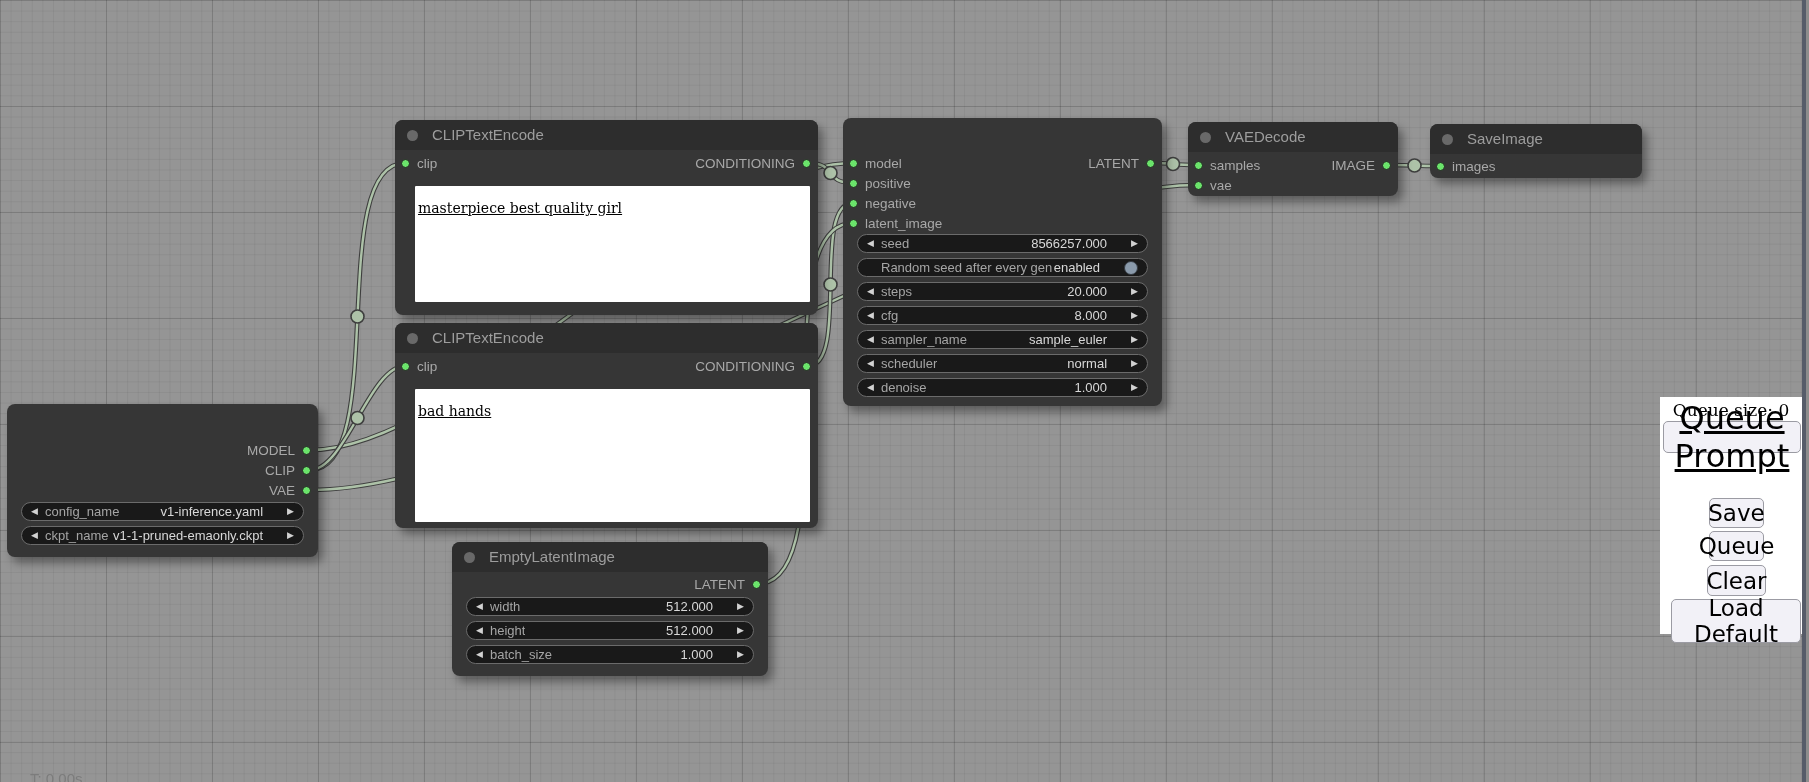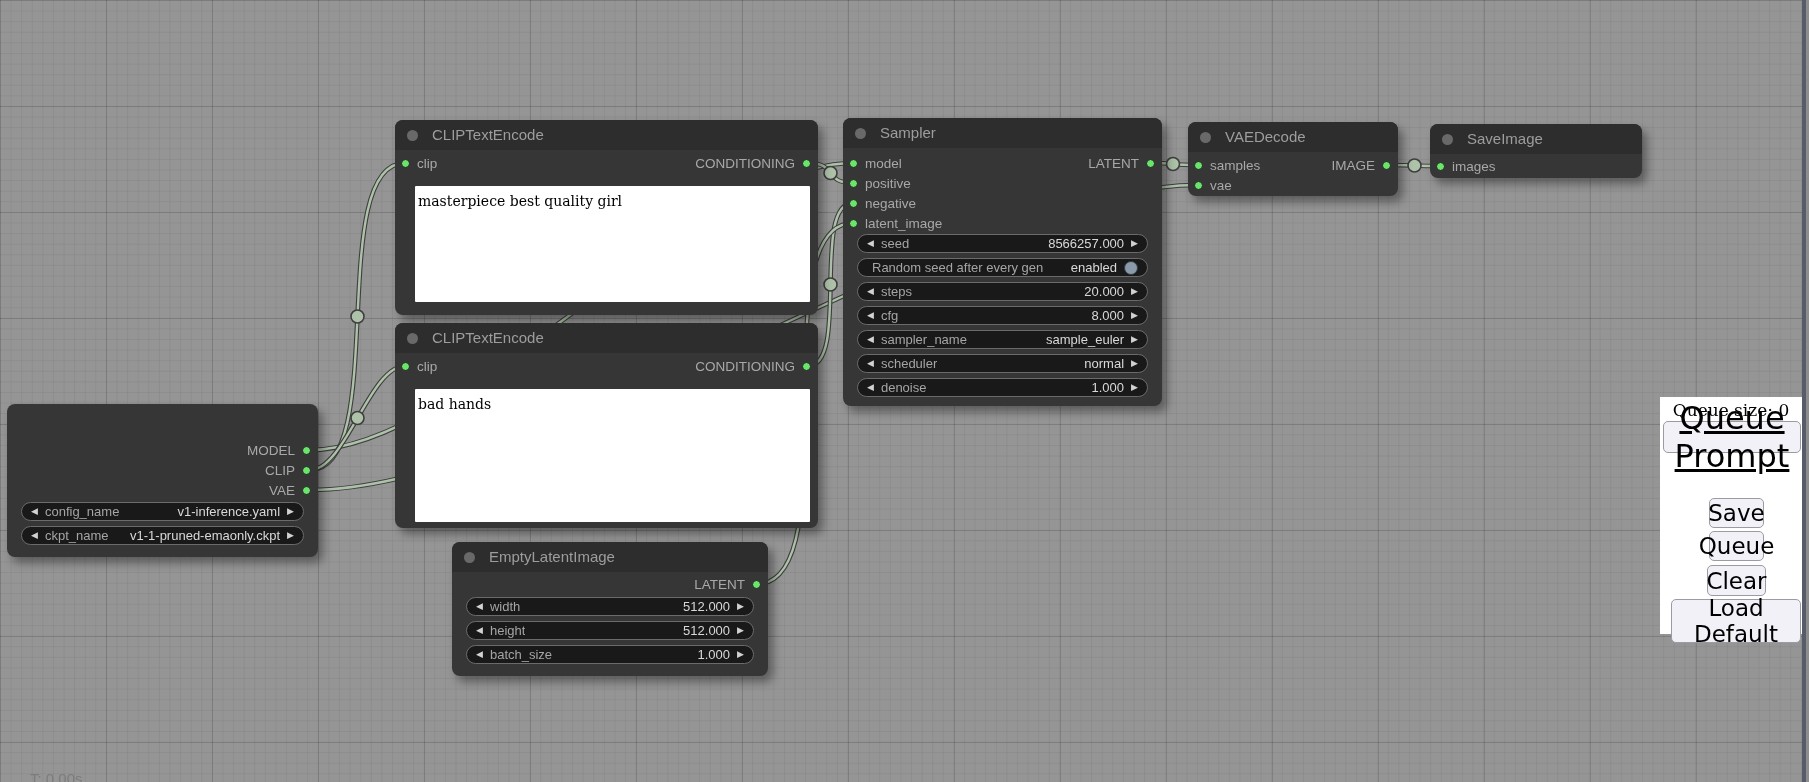--- a/index.html
+++ b/index.html
@@ -44,30 +44,30 @@
 
   .widget {
     position:absolute; left:14px; right:14px; height:19px;
     background:#191919; border:1px solid #6b6b6b; border-radius:10px;
     display:flex; align-items:center; font-size:13px; color:#a5a5a5;
     padding:0 9px; white-space:nowrap;
   }
   .warrow { font-size:9px; color:#d2d2d2; line-height:19px; flex:0 0 auto; }
   .wlabel { margin:0 0 0 7px; overflow:hidden; }
   .wspacer { flex:1 1 auto; }
-  .wvalue { color:#d8d8d8; margin-right:7px; }
-  .widget.toggle .wlabel { margin-left:5px; }
+  .wvalue { color:#d8d8d8; margin-right:24px; }
+  .widget.toggle .wlabel { margin-left:14px; }
   .widget.toggle .wvalue { }
   .toggle-dot { width:14px; height:14px; border-radius:50%; background:#8a9aab;
                 border:1px solid #353b42; flex:0 0 auto; }
 
   .prompt-box {
     position:absolute; background:#fff; border:none; resize:none; overflow:hidden;
     font-family:"DejaVu Serif","Liberation Serif",serif; font-size:14px;
-    color:#000; padding:7px 3px; border-radius:1px;
+    color:#000; padding:14px 3px; border-radius:1px;text-decoration:underline;
   }
 
   #menu-panel { position:absolute; left:1660px; top:397px; width:142px; height:237px;
                 background:#fff; z-index:3; }
   .queue-size { position:absolute; left:0; top:3px; width:100%; text-align:center;
                 font-family:"DejaVu Serif","Liberation Serif",serif; font-size:17px; color:#000; }
   .menu-btn { position:absolute; background:#f2f1f7; border:1px solid #9b9ba3;
               border-radius:5px; color:#000; font-family:"DejaVu Sans","Liberation Sans",sans-serif;
               font-size:23px; text-align:center; padding:0; cursor:pointer;
               display:flex; align-items:center; justify-content:center; }
@@ -205,24 +205,20 @@
     <div class="widget" style="top:103px">
       <span class="warrow">◀</span>
       <span class="wlabel">batch_size</span>
       <span class="wspacer"></span>
       <span class="wvalue">1.000</span>
       <span class="warrow">▶</span>
     </div>
   </div>
 
   <div class="node" style="left:843px;top:118px;width:319px;height:288px;">
-    <div class="node-header">
-      <span class="title-dot"></span>
-      <span class="node-title">Sampler</span>
-    </div>
     <div class="prow in" style="top:35px">
         <span class="pdot"></span>
         <span>model</span>
       </div>
     <div class="prow in" style="top:55px">
         <span class="pdot"></span>
         <span>positive</span>
       </div>
     <div class="prow in" style="top:75px">
         <span class="pdot"></span>

